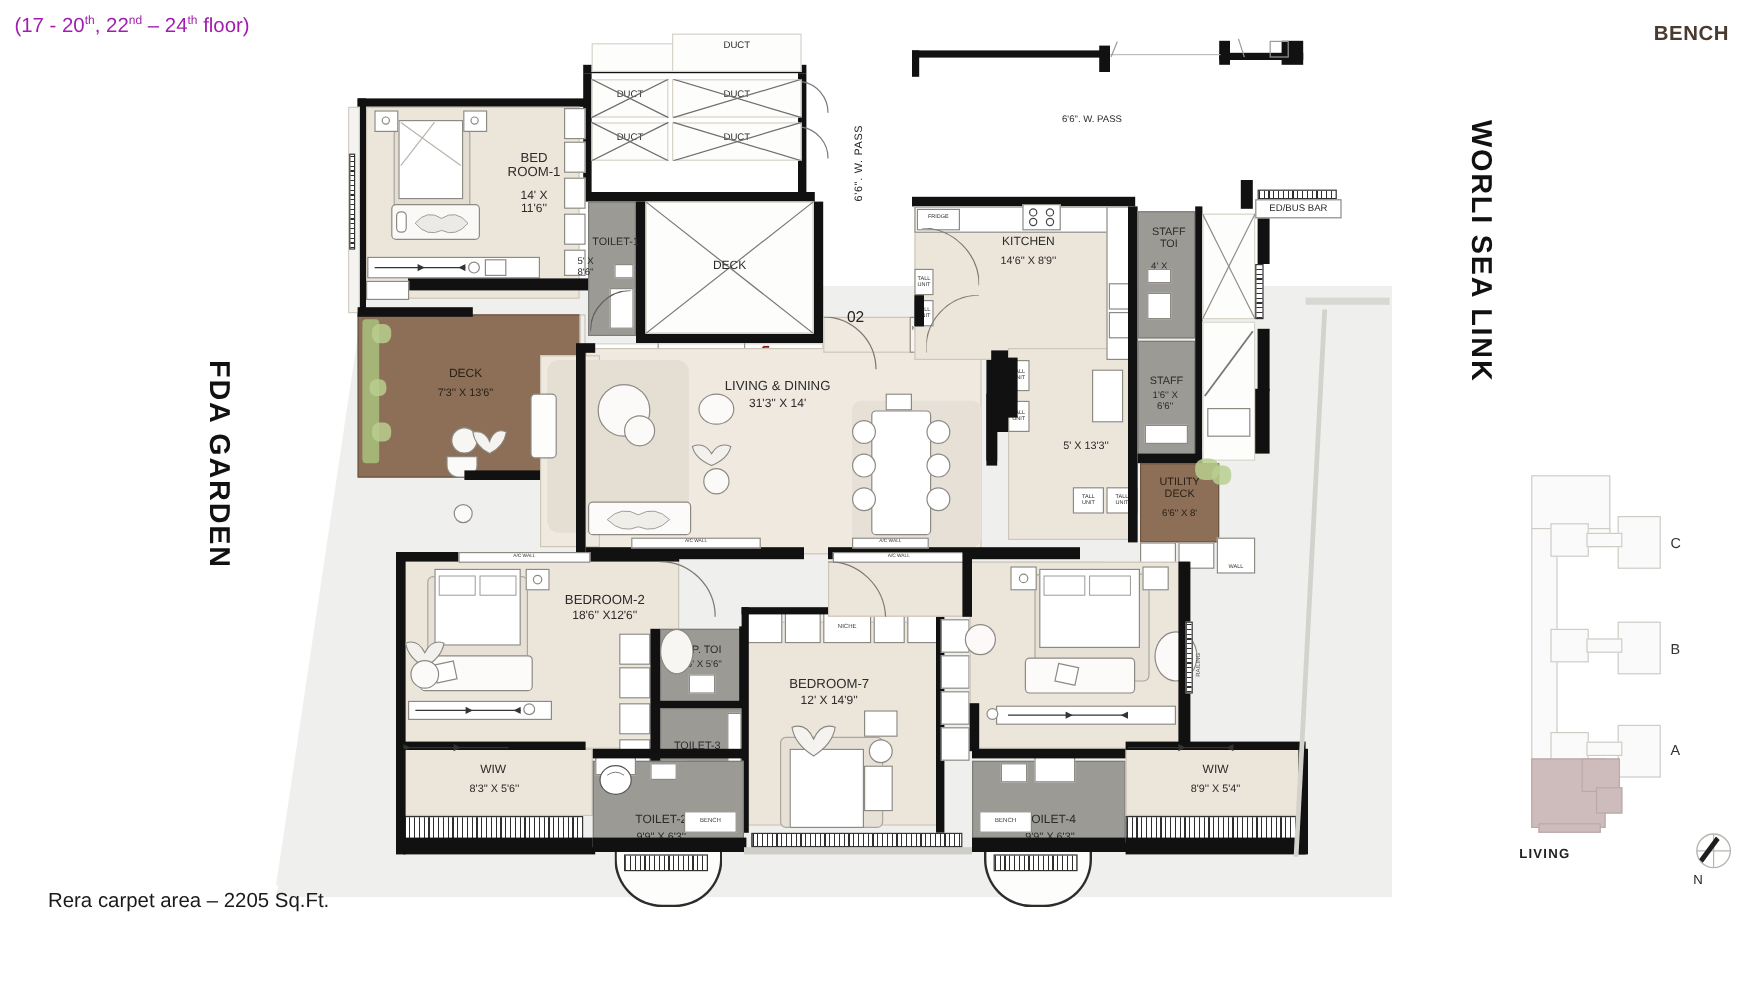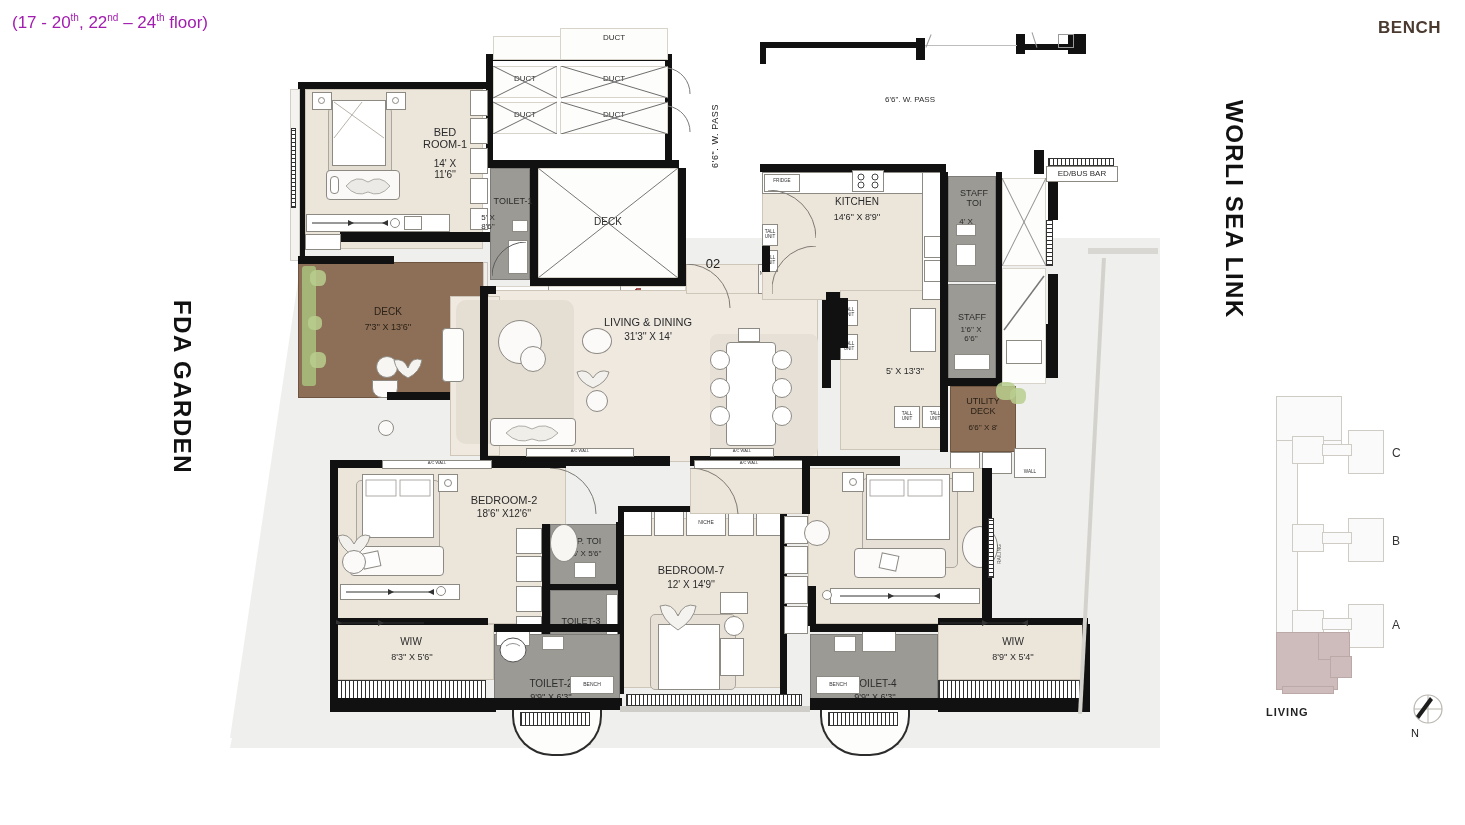--- a/index.html
+++ b/index.html
@@ -699,13 +699,14 @@
   <svg width="42" height="52" viewBox="0 0 42 52">
     <circle cx="23" cy="18" r="14" fill="none" stroke="#b9b6b0" stroke-width="1.2"></circle>
     <line x1="9" y1="18" x2="37" y2="18" stroke="#b9b6b0" stroke-width="1"></line>
     <line x1="23" y1="4" x2="23" y2="32" stroke="#b9b6b0" stroke-width="1"></line>
     <path d="M28 9 L14 28 L11 25 L25 6 Z" fill="#1d1d1d"></path>
     <text x="6" y="46" font-family="Liberation Sans, sans-serif" font-size="11" fill="#1d1d1d">N</text>
   </svg>
 </div>
 
 <div class="abs" id="footer-block">
+  <div id="footer-area">Rera carpet area – 2205 Sq.Ft.</div>
 </div>
 
 </body></html>

